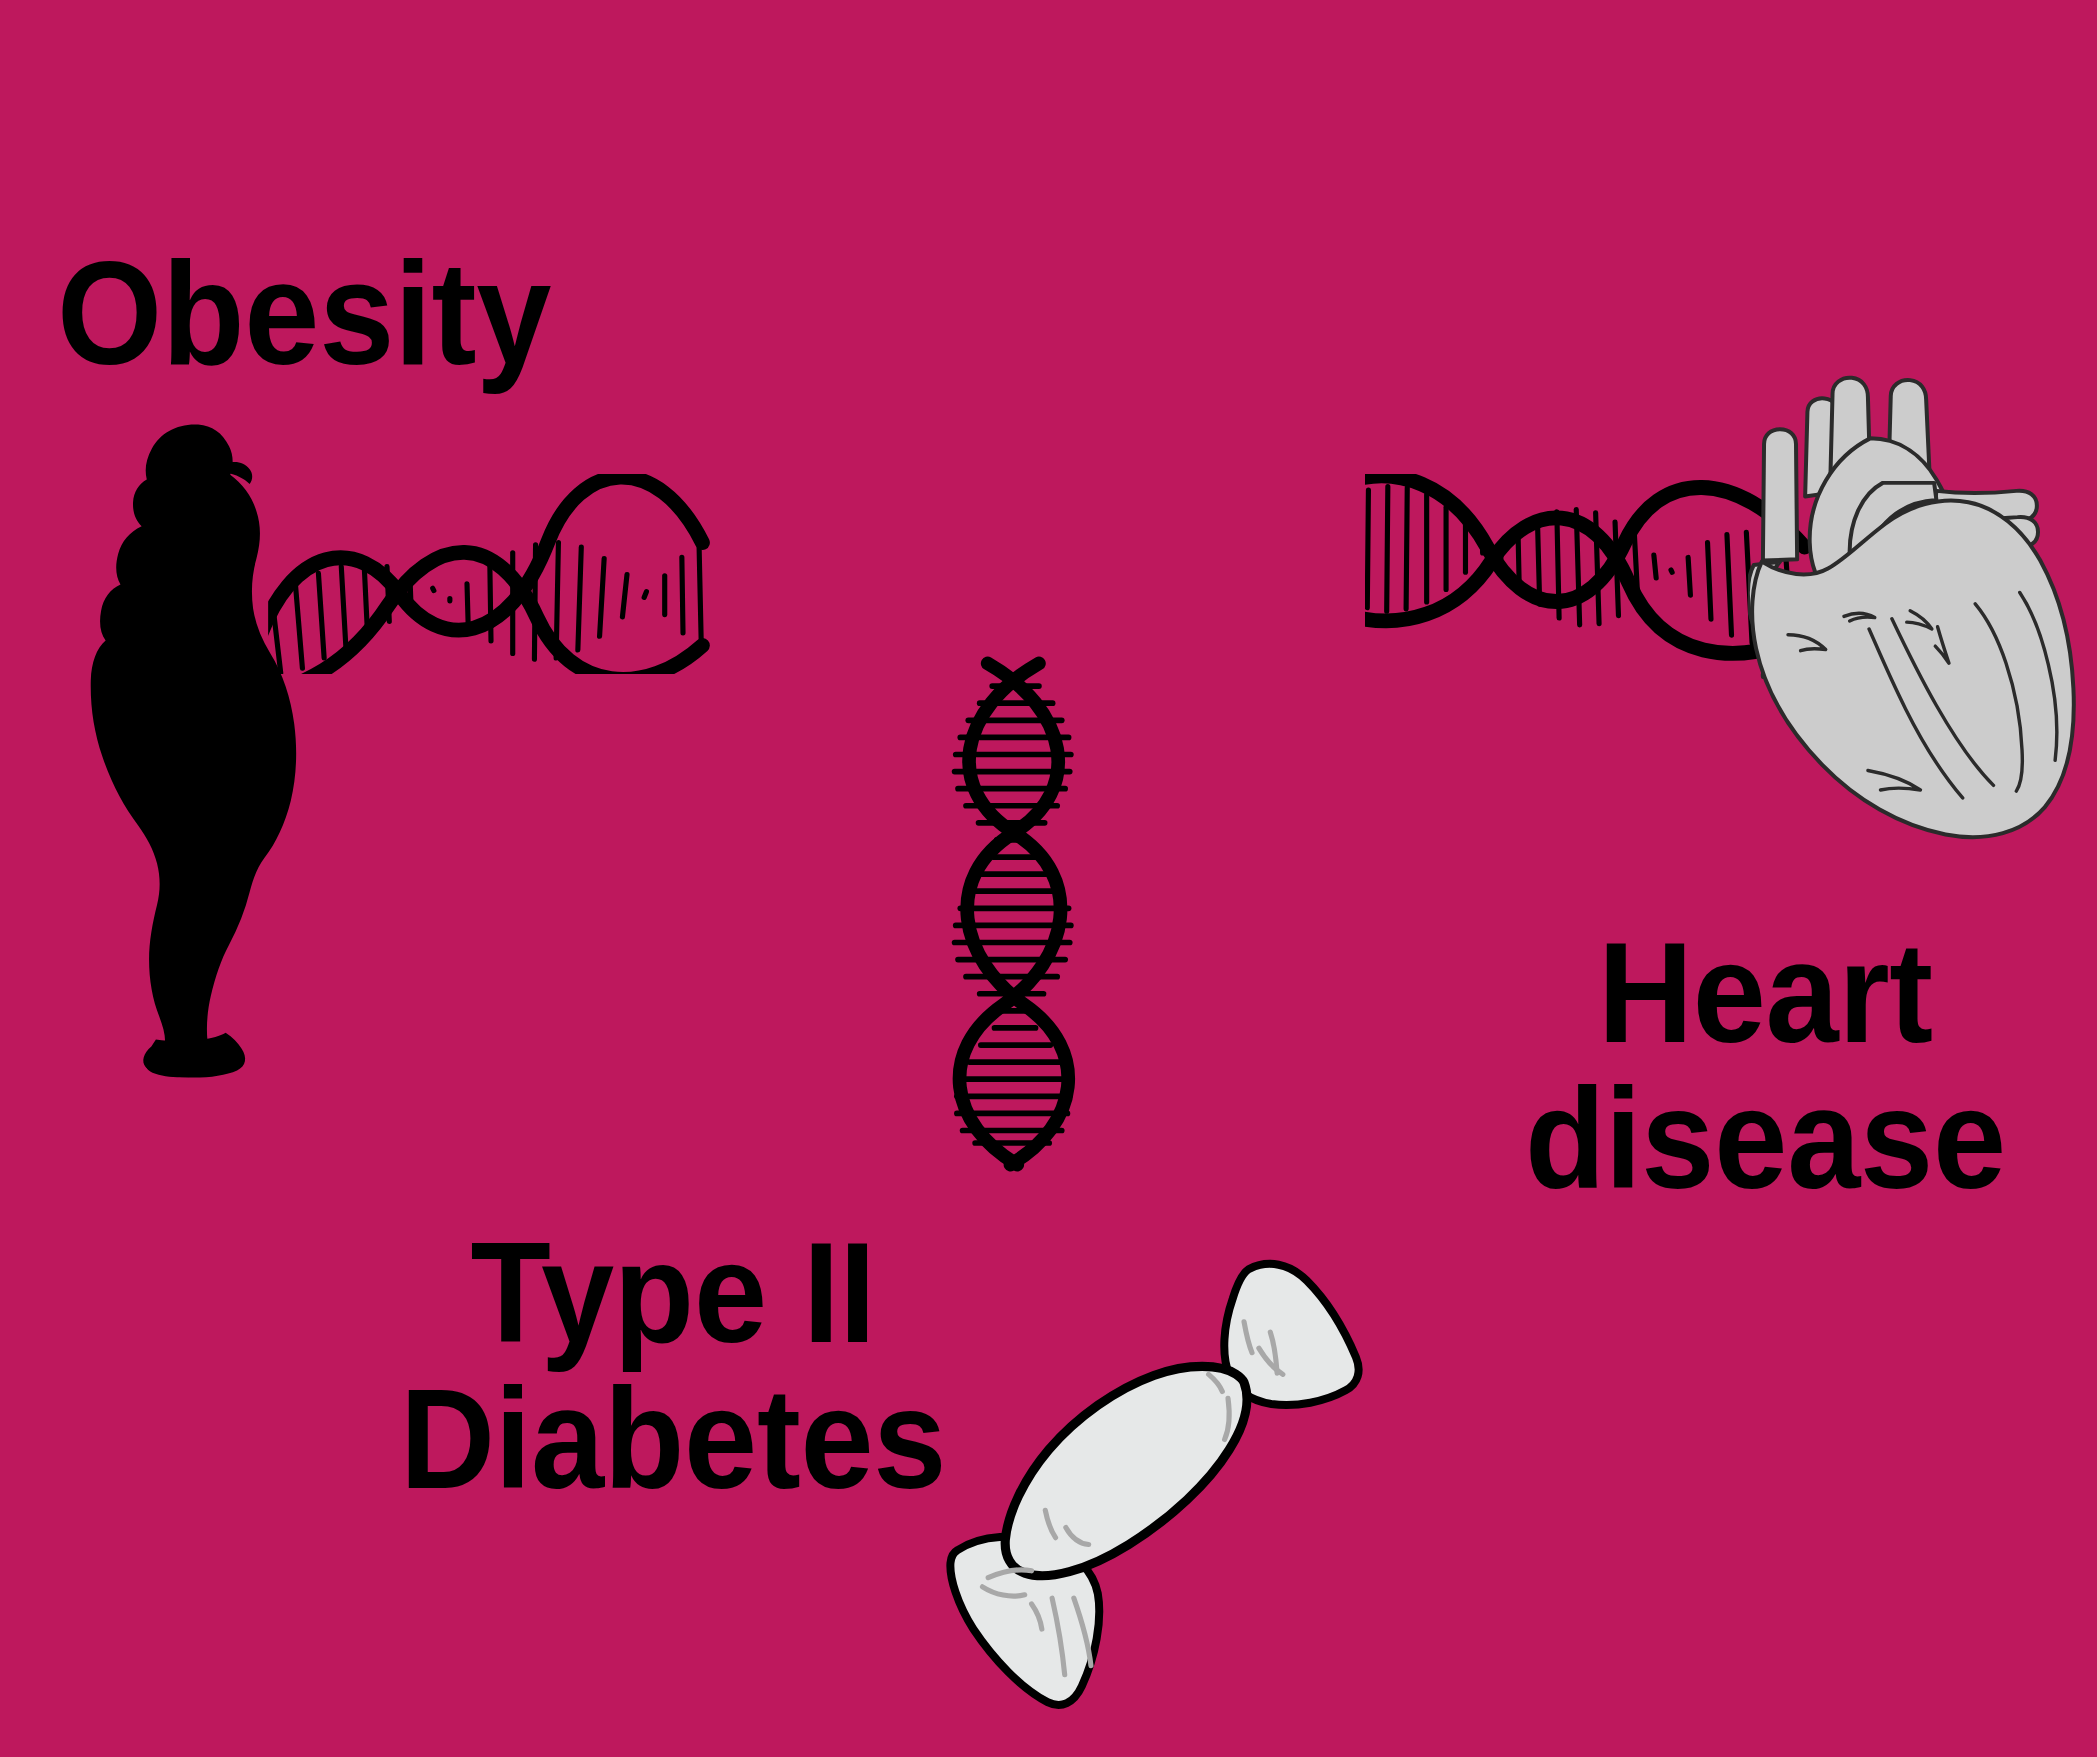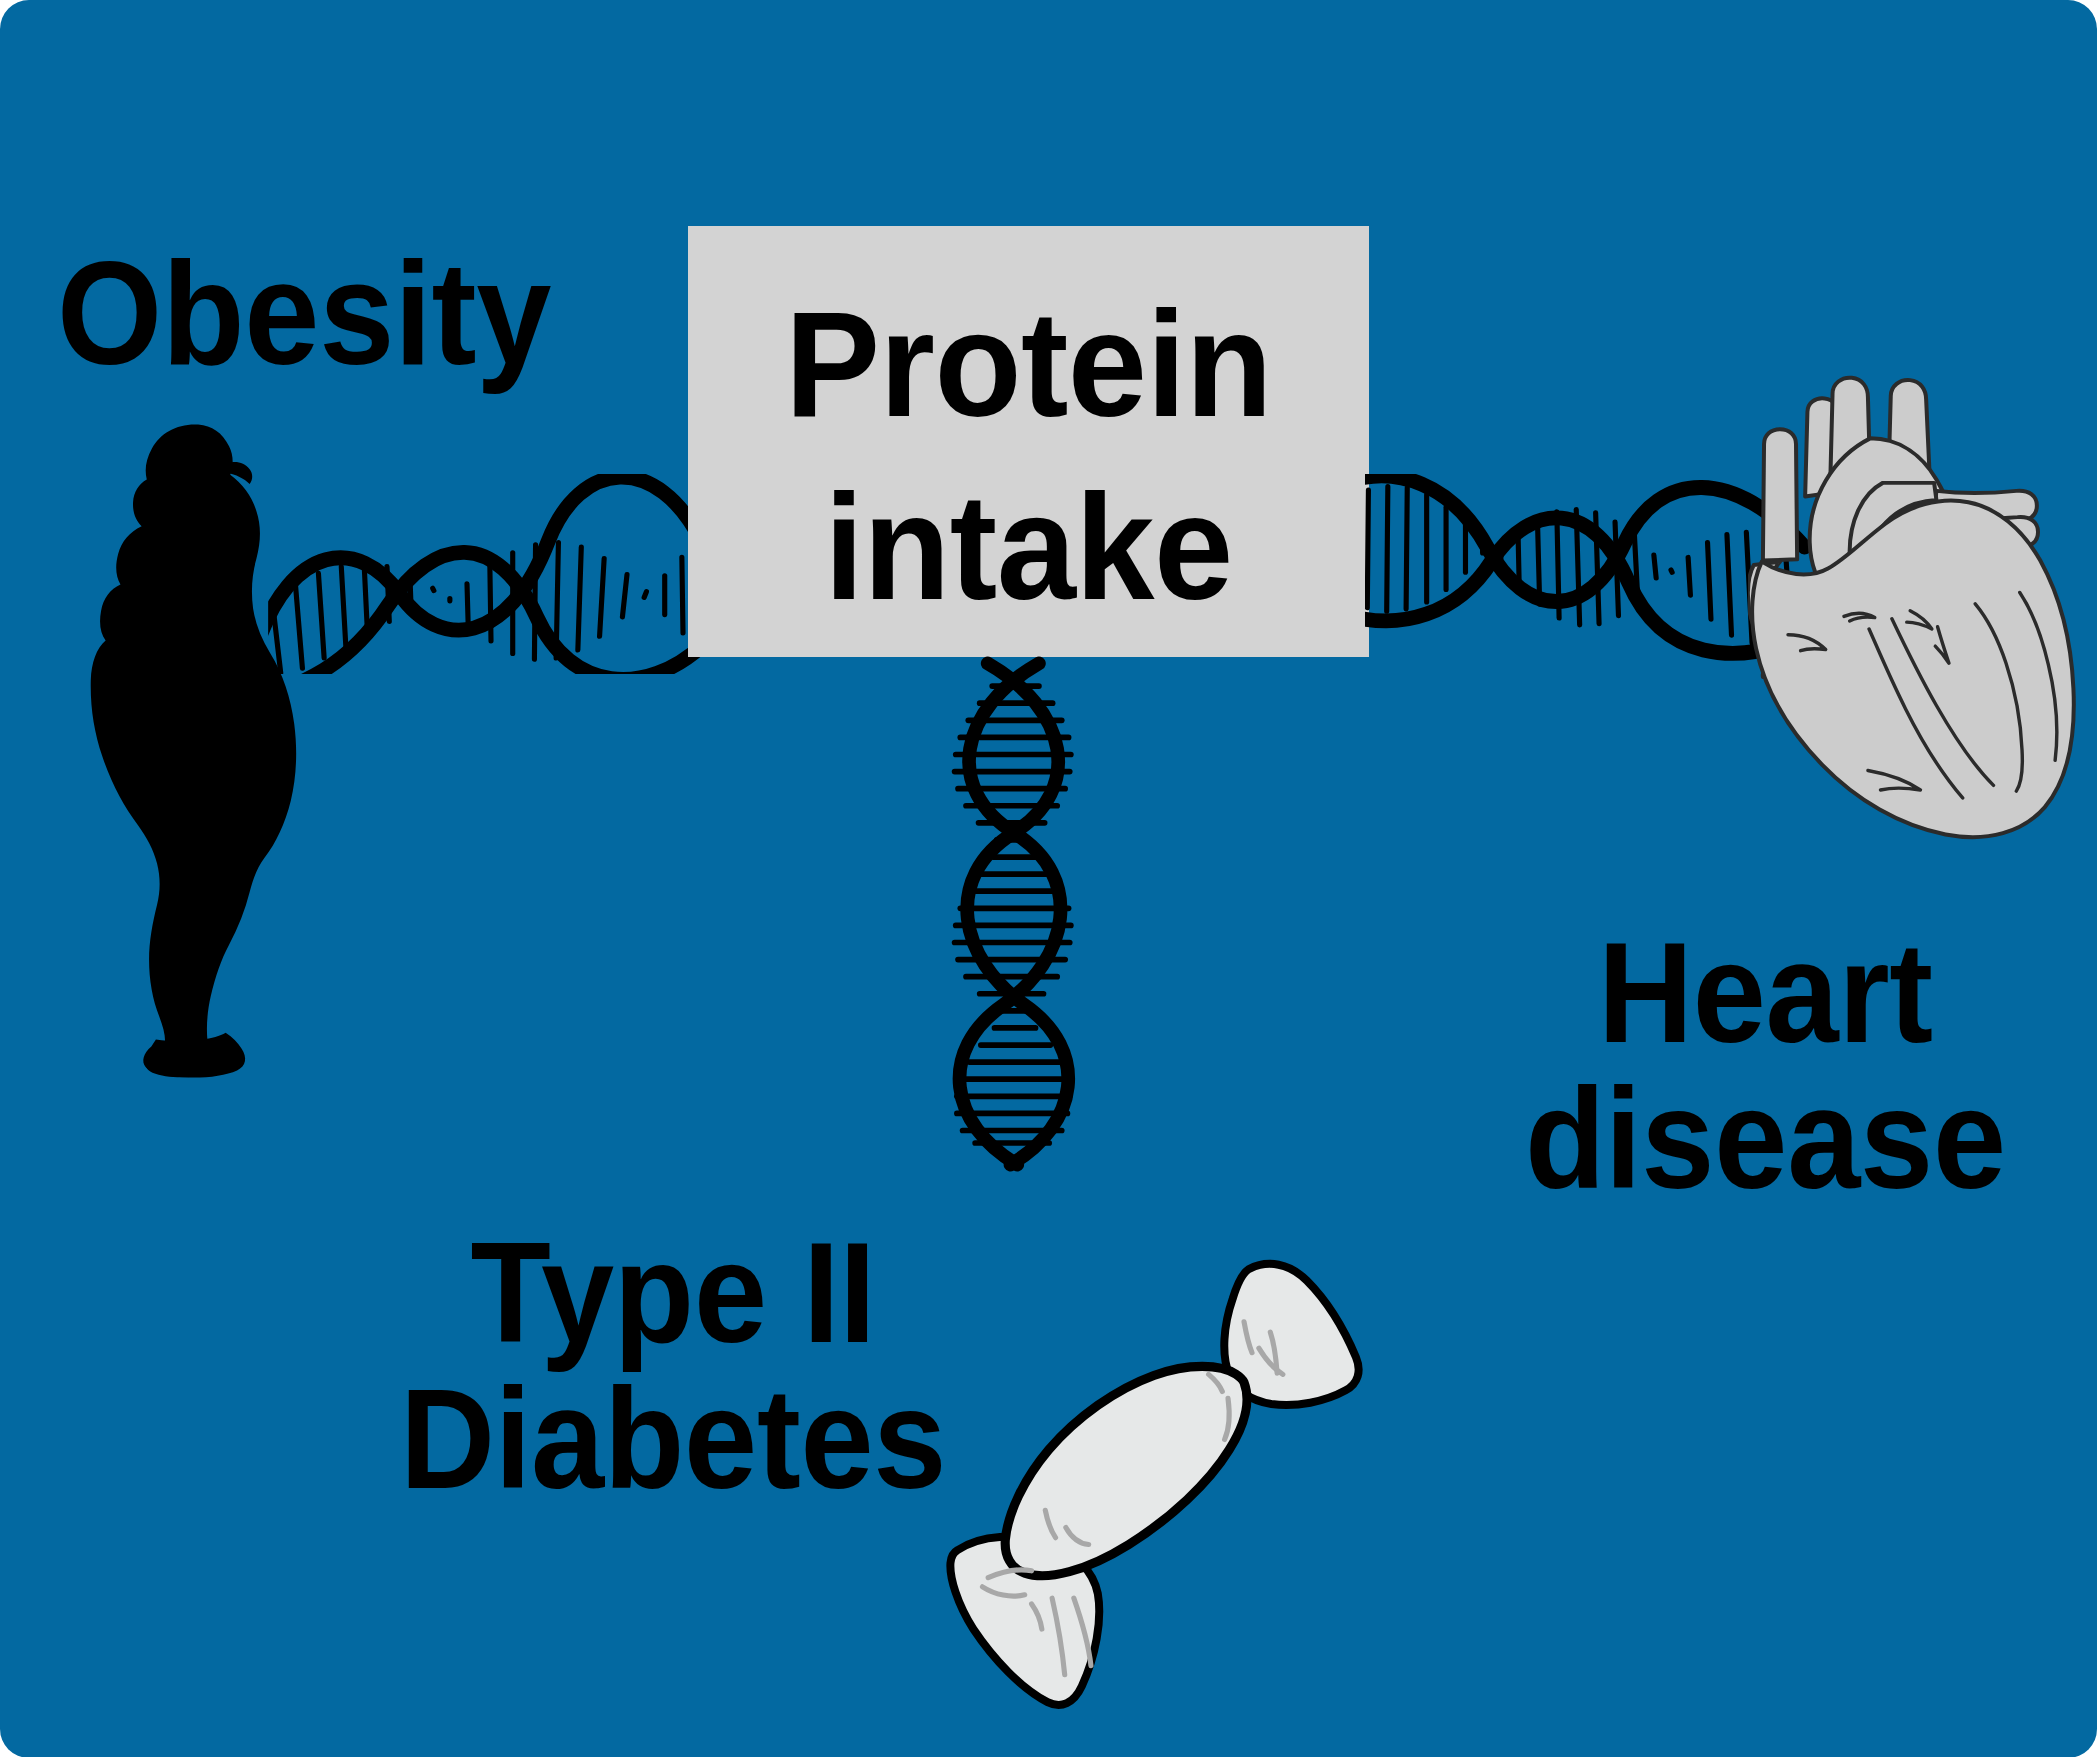--- a/index.html
+++ b/index.html
@@ -4,24 +4,23 @@
 <style>
   html, body {
     margin: 0;
     padding: 0;
     background: #ffffff;
   }
   #canvas {
     position: relative;
     width: 2097px;
     height: 1758px;
-    background: #0369a1;
+    background: #be185d;
     overflow: hidden;
     font-family: "Liberation Sans", sans-serif;
-    border-radius: 29px;
   }
 
   
   .label {
     position: absolute;
     color: #000000;
     font-family: "Liberation Sans Narrow", "Liberation Sans", sans-serif;
     font-weight: bold;
     line-height: 1.02;
     white-space: pre-line;
@@ -190,24 +189,20 @@
 
       <path fill="none" stroke="#000000" stroke-width="26" stroke-linecap="round" d="M -20 300 C 40 120, 160 110, 230 210
                          C 300 310, 420 300, 490 118
                          C 545 -25, 680 -40, 760 120"></path>
       <path fill="none" stroke="#000000" stroke-width="26" stroke-linecap="round" d="M -20 392 C 40 372, 130 352, 210 230
                          C 290 108, 400 98, 470 250
                          C 530 382, 660 390, 760 300"></path>
     </g>
   </svg>
 
-  <div id="protein-box">
-    <div id="protein-box-text">Protein
-intake</div>
-  </div>
 
   <svg class="art" id="dna-right" viewBox="0 0 790 350">
     <defs>
       <clipPath id="clipR">
         <rect x="0" y="0" width="790" height="350"></rect>
       </clipPath>
     </defs>
     <g clip-path="url(#clipR)">
       <g stroke="#000000" stroke-width="9" stroke-linecap="round">
         <line x1="6" y1="28" x2="4" y2="234"></line>

